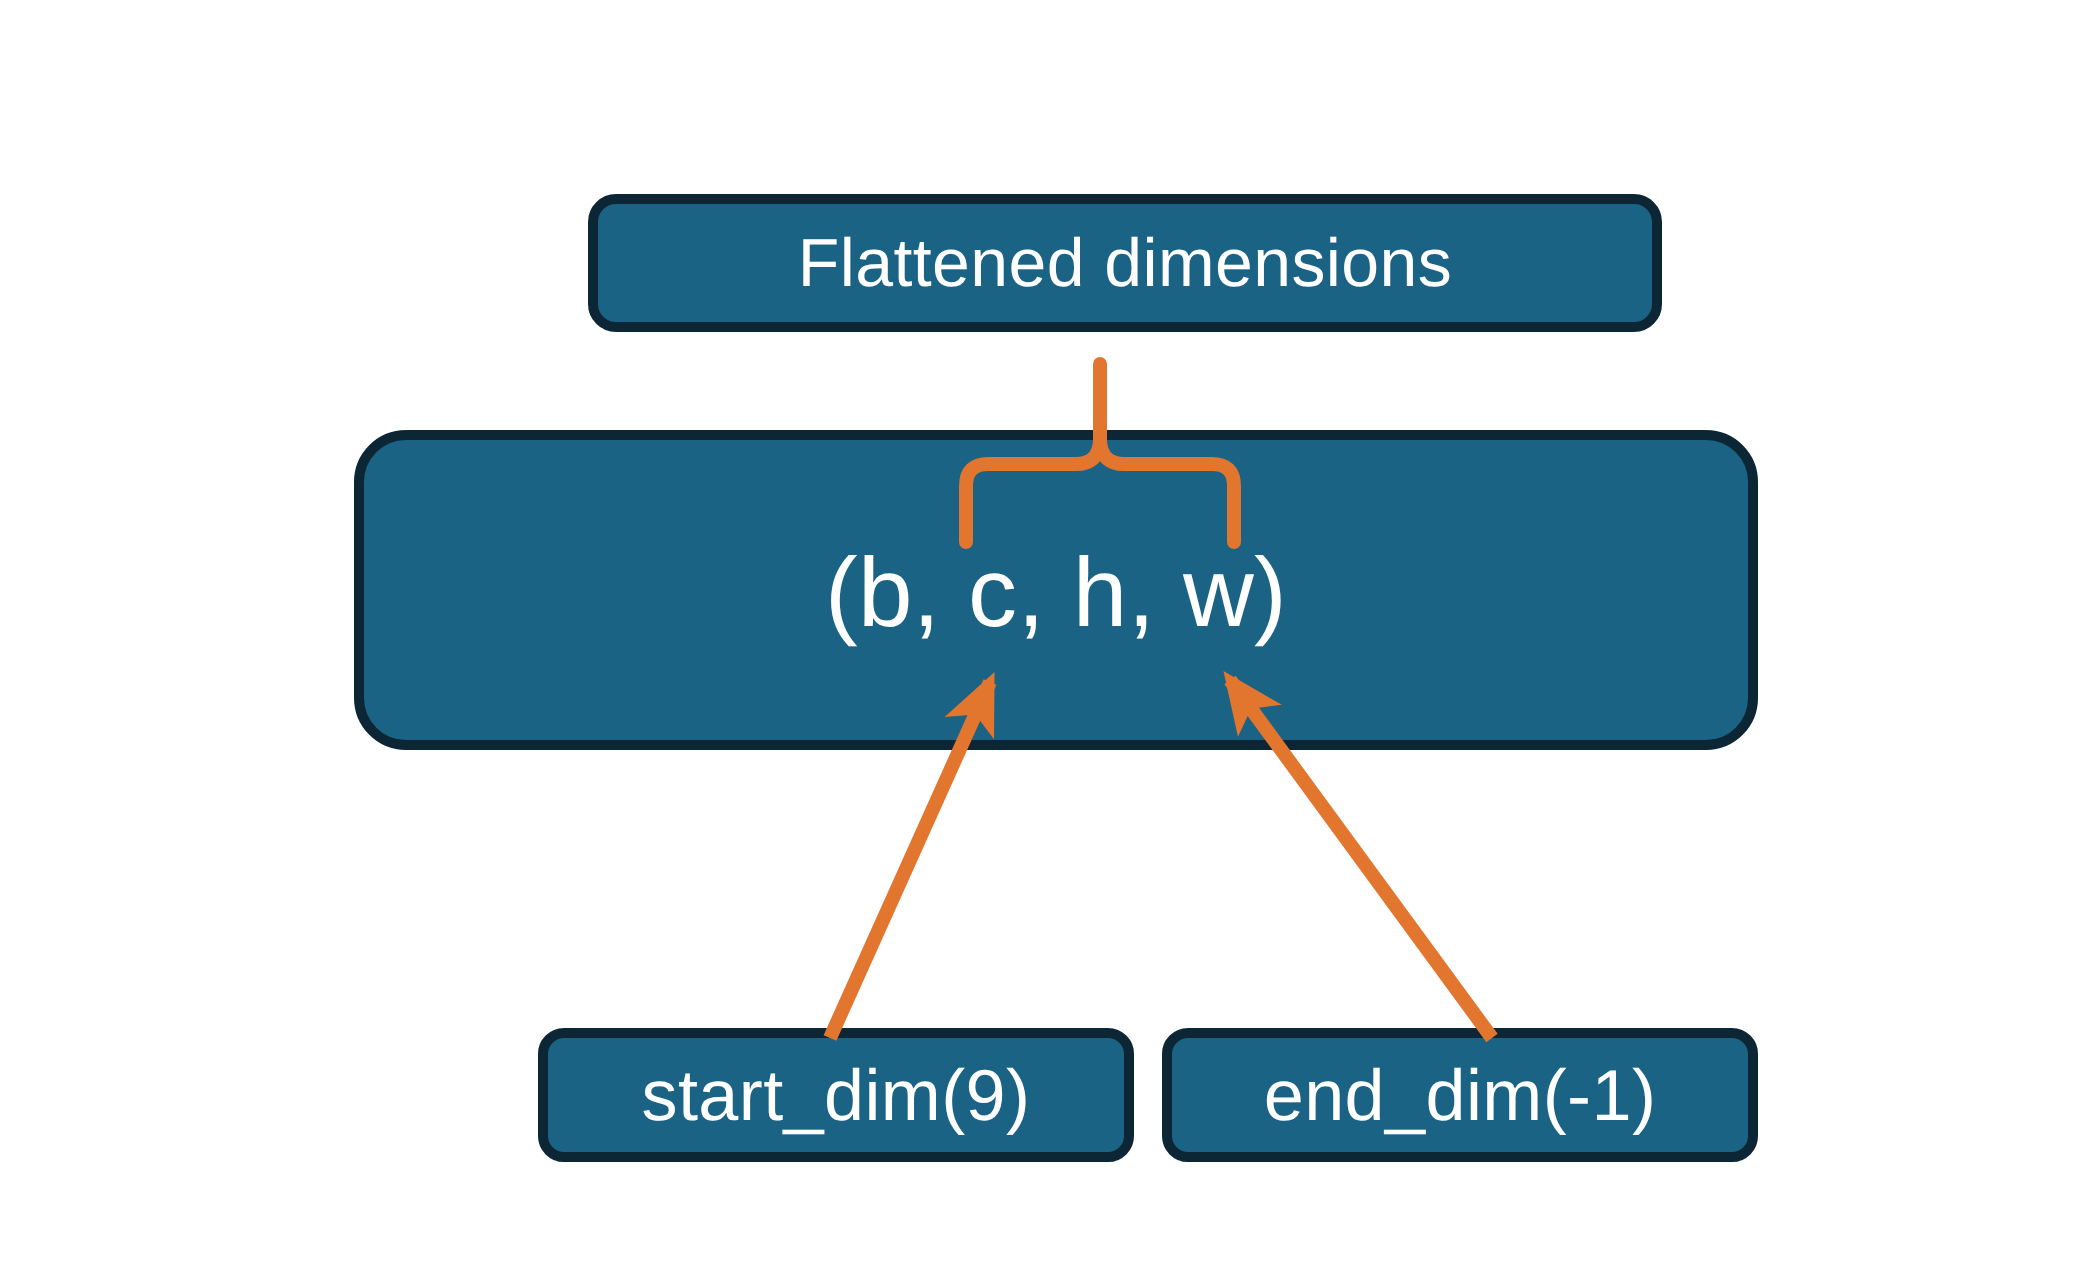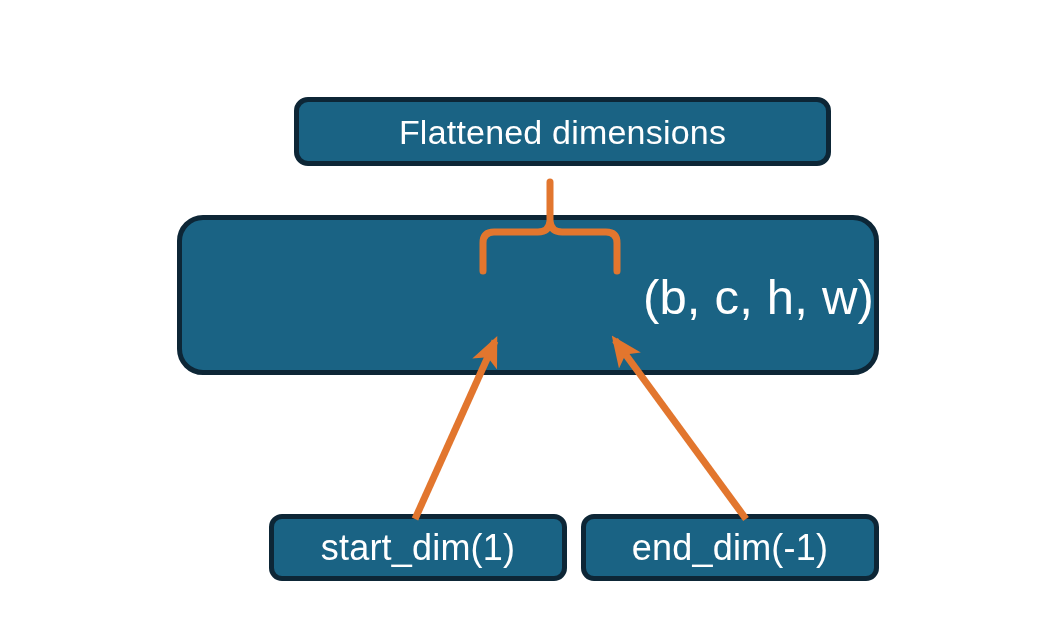--- a/index.html
+++ b/index.html
@@ -49,21 +49,20 @@
     font-weight: 400;
   }
 
   
   #node-shape {
     left: 177px;
     top: 215px;
     width: 702px;
     height: 160px;
     border-radius: 26px;
-    justify-content: flex-end;
   }
   #node-shape .node-label {
     font-size: 49px;
     font-weight: 400;
     position: relative;
     top: 2px;
   }
 
   
   #node-start-dim {
@@ -126,21 +125,21 @@
 
   <div class="node" id="node-flattened">
     <span class="node-label">Flattened dimensions</span>
   </div>
 
   <div class="node" id="node-shape">
     <span class="node-label">(b, c, h, w)</span>
   </div>
 
   <div class="node" id="node-start-dim">
-    <span class="node-label">start_dim(1)</span>
+    <span class="node-label">start_dim(9)</span>
   </div>
 
   <div class="node" id="node-end-dim">
     <span class="node-label">end_dim(-1)</span>
   </div>
 
   <svg id="brace-layer" viewBox="0 0 1038 632">
 
     <path d="M 483 271
              L 483 243

